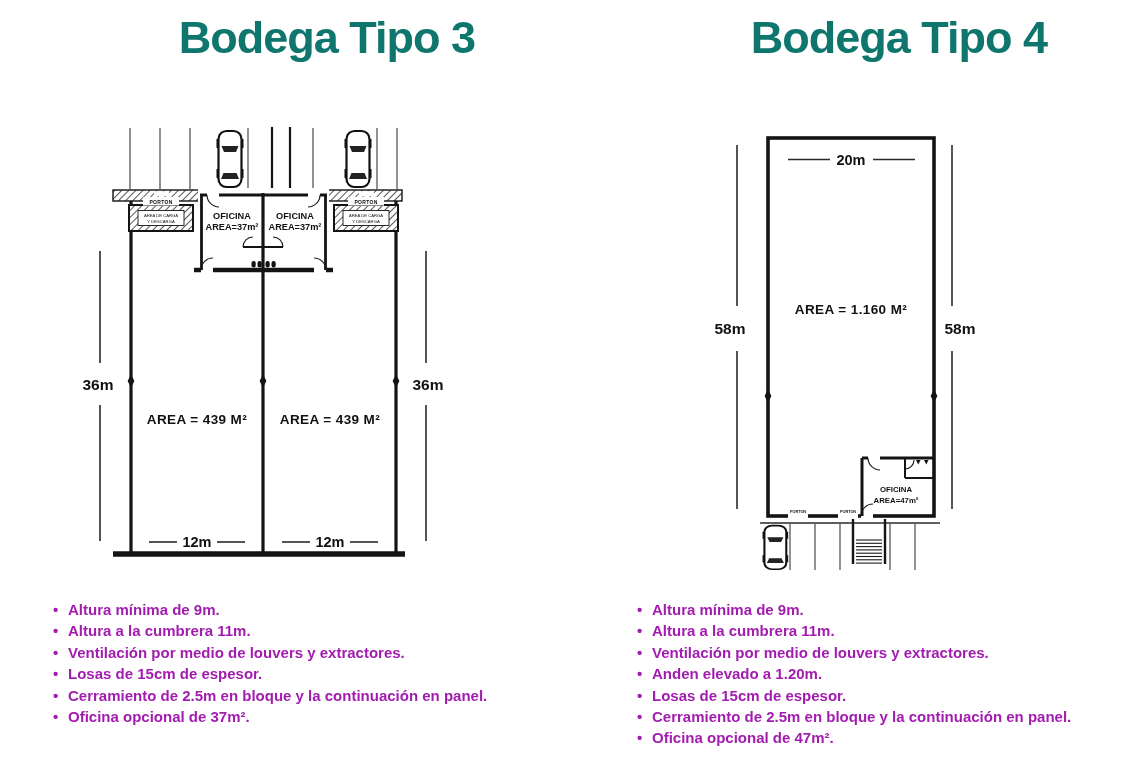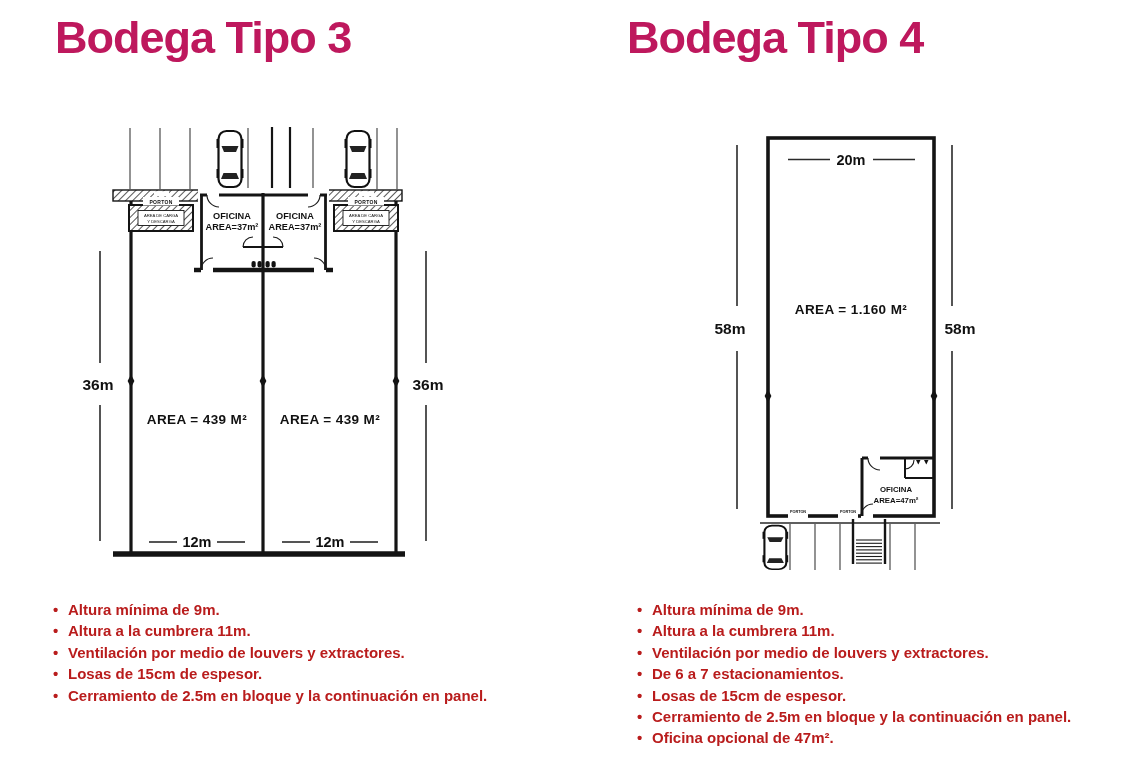--- a/index.html
+++ b/index.html
@@ -2,32 +2,32 @@
 <html><head>
 <meta charset="utf-8">
 <style>
   html,body{margin:0;padding:0;}
   body{
     width:1127px;height:768px;position:relative;overflow:hidden;
     background:#ffffff;color:#141414;
     font-family:"Liberation Sans", sans-serif;
   }
   .title{
-    position:absolute;top:12px;width:420px;text-align:left;
-    font-size:45px;font-weight:bold;letter-spacing:-1px;color:#be185d;
+    position:absolute;top:12px;width:420px;text-align:right;
+    font-size:45px;font-weight:bold;letter-spacing:-1px;color:#0f766e;
     white-space:nowrap;
   }
   #title3{left:55px;}
   #title4{left:627px;}
   .plan{position:absolute;}
   #plan3{left:57px;top:113px;}
   #plan4{left:690px;top:113px;}
   .specs{
     position:absolute;top:599px;margin:0;padding:0;list-style:none;
-    font-size:15px;font-weight:bold;line-height:21.4px;color:#b91c1c;
+    font-size:15px;font-weight:bold;line-height:21.4px;color:#a21caf;
   }
   #specs3{left:52px;width:480px;}
   #specs4{left:636px;width:485px;}
   .specs li{position:relative;padding-left:16px;white-space:nowrap;}
   .specs li::before{content:"\2022";position:absolute;left:1px;}
   svg text{font-family:"Liberation Sans", sans-serif;fill:#111;}
   .tx-area{font-size:13.5px;font-weight:bold;letter-spacing:.4px;}
   .tx-dim{font-size:15.5px;font-weight:bold;}
   .tx-dim-sm{font-size:14.5px;font-weight:bold;}
   .tx-office{font-size:9.2px;font-weight:bold;}
@@ -273,23 +273,24 @@
     </g>
   </g>
 </svg>
 
 <ul id="specs3" class="specs">
   <li>Altura mínima de 9m.</li>
   <li>Altura a la cumbrera 11m.</li>
   <li>Ventilación por medio de louvers  y extractores.</li>
   <li>Losas de 15cm de espesor.</li>
   <li>Cerramiento de 2.5m en bloque y la continuación en panel.</li>
+  <li>Oficina opcional de 37m².</li>
 </ul>
 
 <ul id="specs4" class="specs">
   <li>Altura mínima de 9m.</li>
   <li>Altura a la cumbrera 11m.</li>
   <li>Ventilación por medio de louvers  y extractores.</li>
-  <li>De 6 a 7 estacionamientos.</li>
+  <li>Anden elevado a 1.20m.</li>
   <li>Losas de 15cm de espesor.</li>
   <li>Cerramiento de 2.5m en bloque y la continuación en panel.</li>
   <li>Oficina opcional de 47m².</li>
 </ul>
 
 </body></html>

